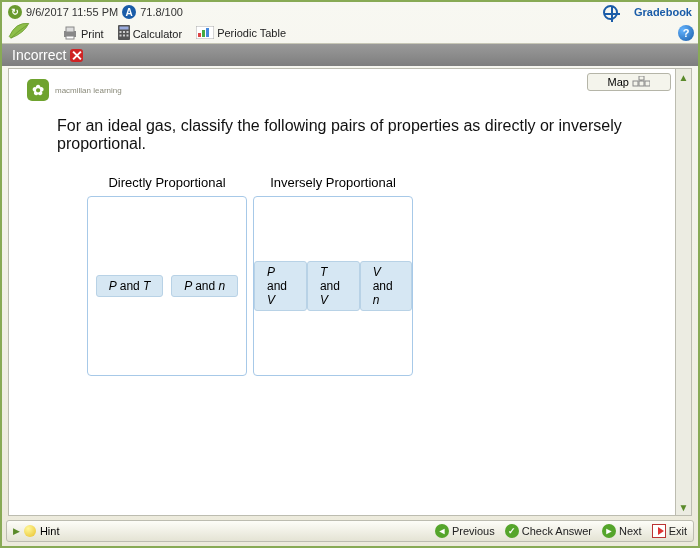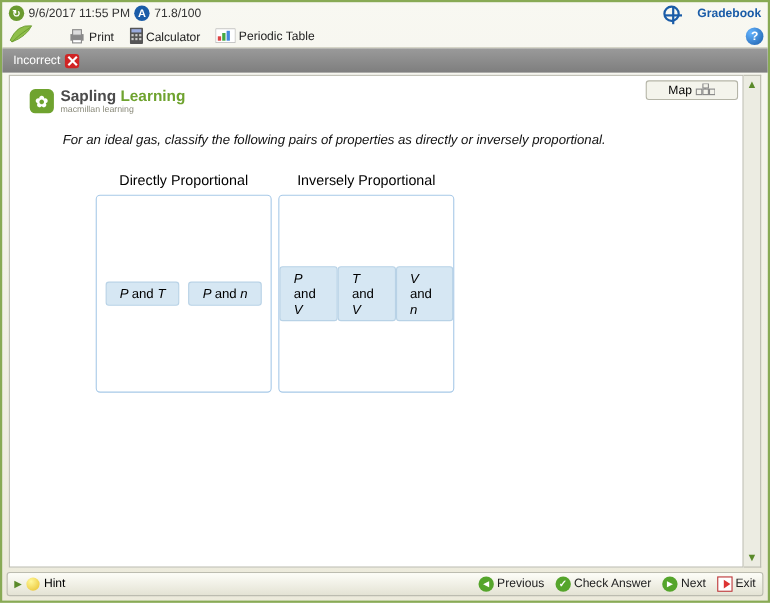--- a/index.html
+++ b/index.html
@@ -75,21 +75,21 @@
     display:flex; align-items:stretch;
   }
   .qtab {
     padding: 0 12px; display:flex; align-items:center;
     background: linear-gradient(to bottom, #bfbfbf, #9f9f9f);
     color:#222; font-size:11px;
     border-top-right-radius: 10px;
   }
   .status-tab {
     padding: 0 10px; display:flex; align-items:center; gap:4px;
-    color:#fff; font-size:11px;
+    color:#fff; font-size:14px;
     border-top-right-radius: 10px;
   }
   .x-icon {
     width:13px; height:13px; display:inline-block; position:relative;
     background:#d02424; border-radius:3px;
   }
   .x-icon:before, .x-icon:after{
     content:""; position:absolute; left:6px; top:1px; width:2px; height:11px; background:#fff;
   }
   .x-icon:before{ transform:rotate(45deg);}
@@ -128,21 +128,21 @@
   .logo { display:flex; align-items:center; gap:6px; margin-bottom:4px; }
   .logo-badge {
     width:22px; height:22px; border-radius:5px; background:#6fa32f;
     display:flex; align-items:center; justify-content:center;
     color:#fff; font-weight:bold; font-size:14px;
   }
   .logo-text .t1 { font-size:14px; color:#4b4b4b; font-weight:bold; }
   .logo-text .t1 .green { color:#6fa32f; }
   .logo-text .t2 { font-size:8px; color:#8a8a7a; }
   .question-text {
-    margin: 16px 0 22px 30px; font-size:12px; color:#111;font-style:italic;
+    margin: 16px 0 22px 30px; font-size:16px; color:#111;
   }
   .zones {
     display:flex; gap:6px; margin-left:60px;
   }
   .zone {
     width:160px;
   }
   .zone-title { text-align:center; font-size:13px; margin-bottom:6px; }
   .zone-box {
     border:1px solid #a7c9e8; border-radius:4px;
@@ -264,21 +264,20 @@
           <rect x="7" y="5" width="5" height="5" fill="none" stroke="#888"></rect>
           <rect x="13" y="5" width="5" height="5" fill="none" stroke="#888"></rect>
           <rect x="7" y="0" width="5" height="4" fill="none" stroke="#888"></rect>
           <line x1="9" y1="4" x2="9" y2="5" stroke="#888"></line>
         </svg>
     </div>
 
     <div class="logo">
       <div class="logo-badge">✿</div>
       <div class="logo-text">
-        <div class="t1"><span>Sapling</span> <span class="green">Learning</span></div>
         <div class="t2">macmillan learning</div>
       </div>
     </div>
 
     <div class="question-text">For an ideal gas, classify the following pairs of properties as directly or inversely proportional.</div>
 
     <div class="zones">
       <div class="zone">
         <div class="zone-title">Directly Proportional</div>
         <div class="zone-box">

